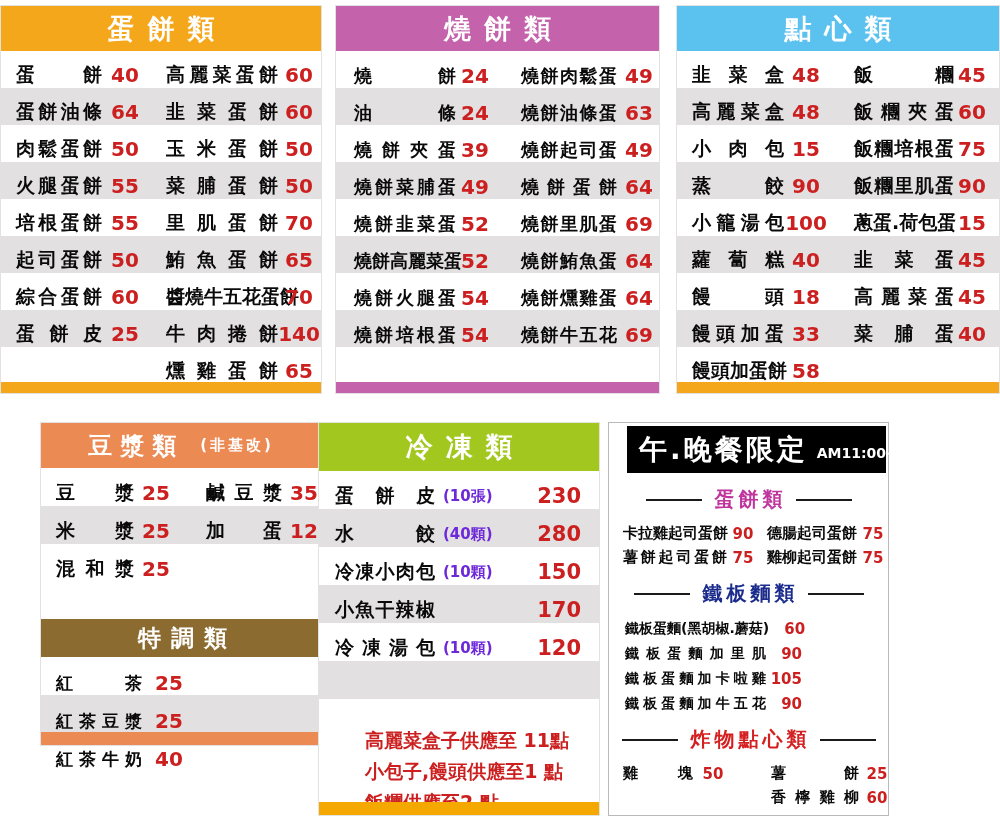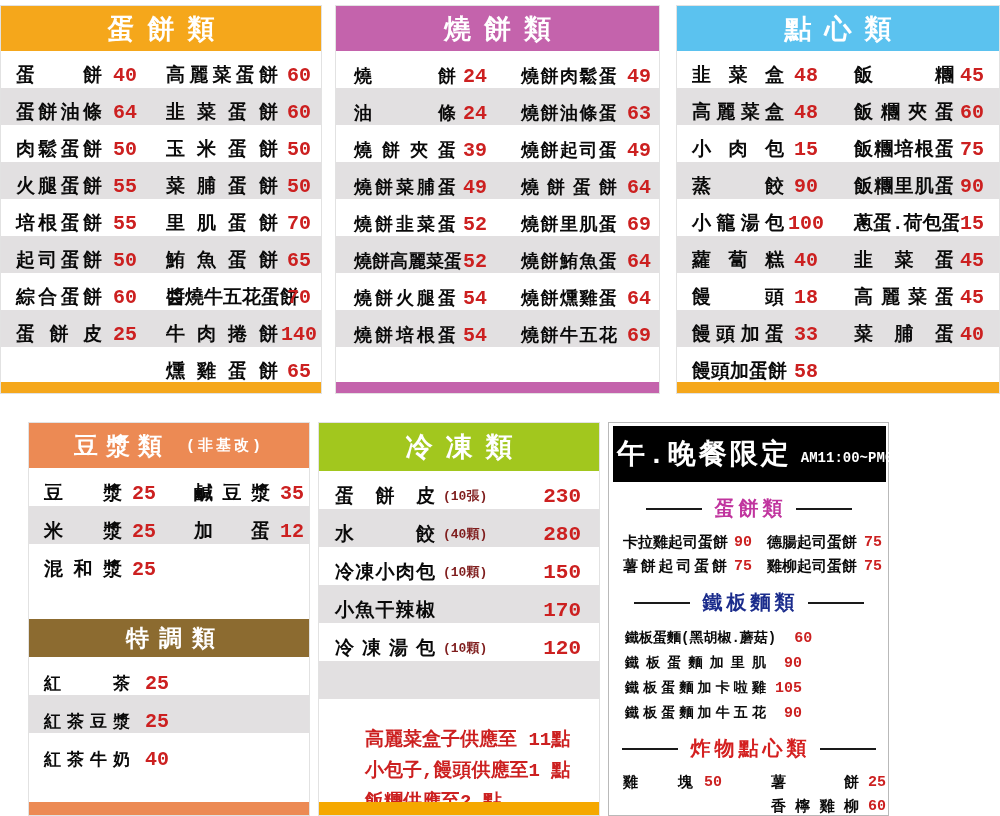--- a/index.html
+++ b/index.html
@@ -1,17 +1,17 @@
 <!DOCTYPE html>
 <html><head>
 <meta charset="utf-8">
 <style>
   html,body{margin:0;padding:0;background:#fff;}
   body{width:1000px;height:816px;font-family:"DejaVu Sans",sans-serif;}
-  .canvas{position:relative;width:1000px;height:816px;background:#fff;overflow:hidden;font-family:Liberation Mono, monospace;}
+  .canvas{position:relative;width:1000px;height:816px;background:#fff;overflow:hidden;}
   .card{position:absolute;background:#fff;border:1px solid #e2e2e2;box-sizing:border-box;}
 
   
   .hd{display:flex;align-items:center;justify-content:center;color:#fff;font-weight:bold;}
   .hd-t{font-size:27px;letter-spacing:13px;margin-right:-13px;white-space:nowrap;}
   .hd-egg{background:#F5A71B;height:45px;}
   .hd-sb{background:#C463AC;height:45px;}
   .hd-snack{background:#5BC2EF;height:45px;}
   .hd-soy{background:#EC8A54;height:45px;}
   .hd-soy .hd-t{font-size:24px;letter-spacing:8px;margin-right:0;}
@@ -26,21 +26,21 @@
 
   
   .rows{display:block;}
   .alt .row:nth-child(even){background:#E2E0E1;}
   .row{display:flex;align-items:flex-end;padding:0 15px;box-sizing:border-box;}
   .it{display:flex;align-items:center;}
   .it.empty{visibility:hidden;}
   .nm{display:inline-block;font-weight:bold;color:#0a0a0a;white-space:nowrap;
       text-align:justify;text-align-last:justify;}
   .pr{display:inline-block;font-weight:bold;color:#CC2020;text-align:center;white-space:nowrap;}
-  .nt{font-weight:bold;color:#7f1d1d;font-size:13px;margin-left:8px;white-space:nowrap;}
+  .nt{font-weight:bold;color:#6d28d9;font-size:15px;margin-left:8px;white-space:nowrap;}
 
   
   .rows-egg .row{height:37px;}
   .rows-egg .nm{font-size:19px;}
   .rows-egg .pr{font-size:20px;}
   .rows-egg .c1 .nm{width:86px;}
   .rows-egg .c1 .pr{width:38px;margin-left:4px;}
   .rows-egg .c2{margin-left:22px;}
   .rows-egg .c2 .nm{width:112px;}
   .rows-egg .c2 .pr{width:42px;}
@@ -82,21 +82,21 @@
 
   
   .rows-frozen .row{height:38px;padding:0 18px 0 16px;}
   .rows-frozen .it{flex:1;}
   .rows-frozen .nm{font-size:19px;width:100px;}
   .rows-frozen .pr{font-size:21px;margin-left:auto;width:52px;text-align:right;}
   .note{padding:26px 0 0 46px;color:#CC2020;font-weight:bold;font-size:19px;line-height:31px;}
 
   
   .card.lunch{border:1px solid #b9b9b9;}
-  .lunch-hd{background:#000;height:56px;margin:3px 2px 0 4px;display:flex;align-items:center;padding:0 4px;color:#fff;}
+  .lunch-hd{background:#000;height:47px;margin:3px 2px 0 18px;display:flex;align-items:center;padding:0 12px;color:#fff;}
   .lunch-title{font-size:28px;font-weight:bold;letter-spacing:3px;white-space:nowrap;}
   .lunch-time{font-size:14px;font-weight:bold;margin-left:9px;margin-top:7px;white-space:nowrap;}
   .sub-head{display:flex;align-items:center;justify-content:center;gap:13px;margin:13px 0 6px 0;}
   .dash{width:56px;height:2px;background:#1a1a1a;}
   .sub-label{font-size:20px;font-weight:bold;letter-spacing:4px;margin-right:-4px;white-space:nowrap;}
   .lbl-magenta{color:#C0349E;}
   .lbl-navy{color:#1B2C8C;}
   .lbl-red{color:#D42020;}
   .rows-lunch2 .row{height:24px;padding:0 14px;}
   .rows-lunch2 .nm{font-size:15px;}
@@ -414,21 +414,21 @@
           </span>
           <span class="it c2 empty">
             <span class="nm"></span>
             <span class="pr"></span>
           </span>
         </div>
       </div>
     <div class="bar" style="background:#F5A71B;"></div>
   </section>
 
-  <section class="card" style="left:28px;top:422px;width:282px;height:394px;">
+  <section class="card" style="left:40px;top:422px;width:282px;height:324px;">
     <header class="hd hd-soy">
       <span class="hd-t">豆漿類</span>
       <span class="hd-s">(非基改)</span>
     </header>
     <div class="rows alt rows-soy">
         <div class="row">
           <span class="it c1">
             <span class="nm">豆漿</span>
             <span class="pr">25</span>
           </span>

